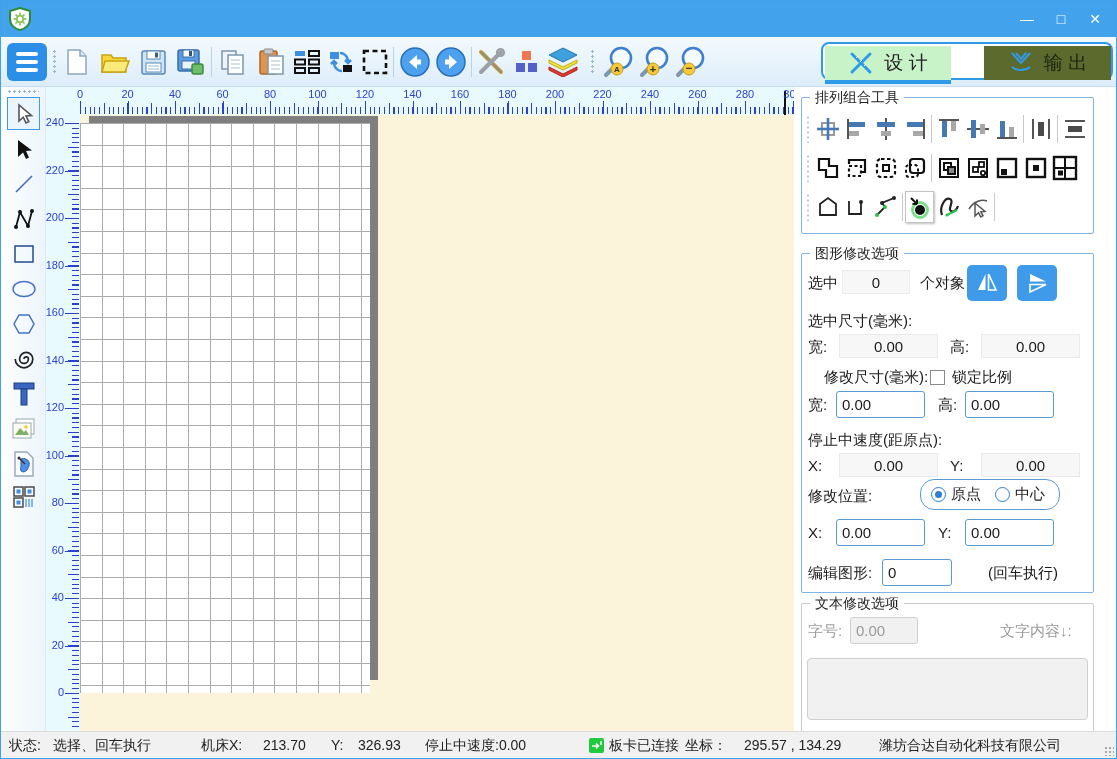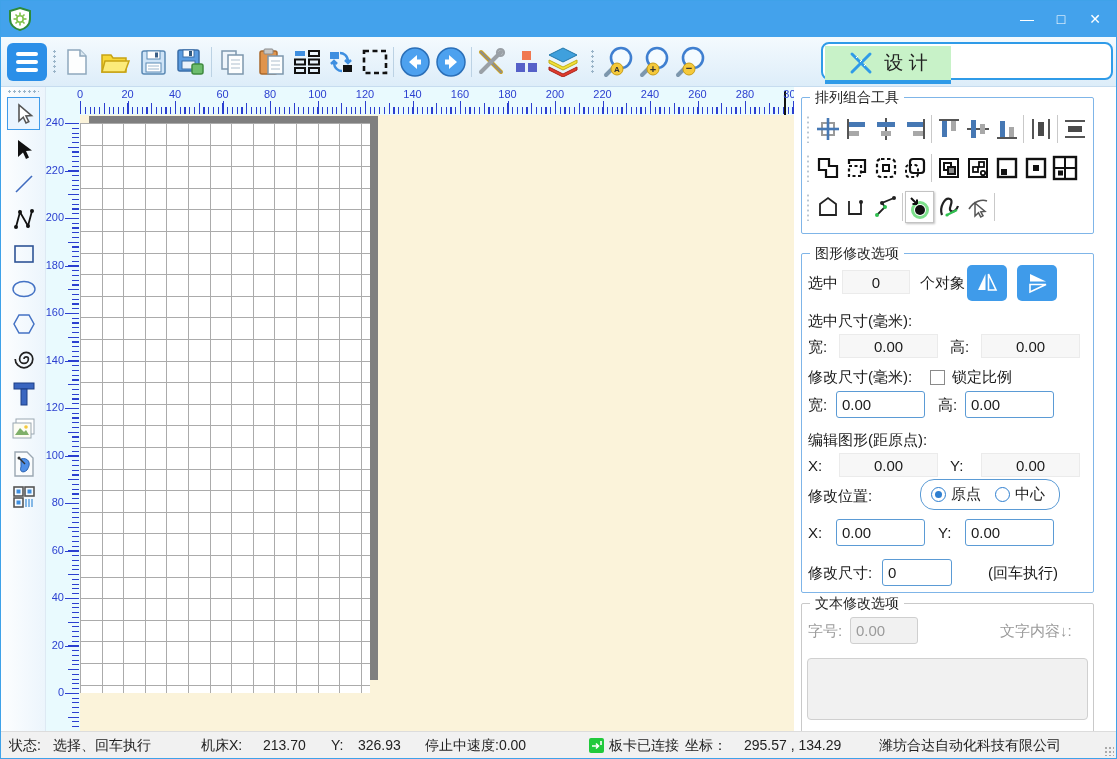--- a/index.html
+++ b/index.html
@@ -287,20 +287,30 @@
               <line x1="22" y1="4" x2="4" y2="22"></line>
             </g>
             <g stroke="#fff" stroke-width="1">
               <line x1="8" y1="8" x2="10" y2="6"></line>
               <line x1="12" y1="12" x2="14" y2="10"></line>
               <line x1="16" y1="16" x2="18" y2="14"></line>
             </g>
           </svg>
         <span>设 计</span>
         <div class="underline"></div>
+      </div>
+      <div id="tab-output">
+        <svg width="26" height="24" viewBox="0 0 26 24">
+            <g stroke="#2f9be8" stroke-width="2" fill="none">
+              <path d="M4 2 L13 12 L22 2"></path>
+              <path d="M8 2 L13 8 L18 2"></path>
+              <path d="M4 16 C9 20 17 20 22 16"></path>
+            </g>
+          </svg>
+        <span>输 出</span>
       </div>
     </div>
   </div>
 
   <div id="leftstrip" class="abs">
     <div class="grip-h"></div>
     <div class="ltool active" style="top:10px">
       <svg width="22" height="22" viewBox="0 0 22 22">
           <path d="M6 2 L6 18 L10.3 14.2 L13 20 L15.8 18.6 L13 13 L18.5 12.6 Z" fill="#fff" stroke="#555" stroke-width="1.6"></path>
         </svg>
@@ -661,29 +671,29 @@
             <polygon points="13.5,3 21,19 13.5,19" fill="none" stroke="#fff" stroke-width="1.6"></polygon>
           </svg>
       </div>
 
       <span class="lbl" style="left:6px;top:58px">选中尺寸(毫米):</span>
       <span class="lbl" style="left:6px;top:84px">宽:</span>
       <div class="roField" style="left:37px;top:80px;width:99px;height:24px">0.00</div>
       <span class="lbl" style="left:148px;top:84px">高:</span>
       <div class="roField" style="left:179px;top:80px;width:99px;height:24px">0.00</div>
 
-      <span class="lbl" style="left:6px;top:114px">修改尺寸(毫米):</span>
+      <span class="lbl" style="left:22px;top:114px">修改尺寸(毫米):</span>
       <div class="chk" style="left:128px;top:116px"></div>
       <span class="lbl" style="left:150px;top:114px">锁定比例</span>
       <span class="lbl" style="left:6px;top:142px">宽:</span>
       <input class="edit" style="left: 34px; top: 137px; width: 89px; height: 27px;" value="0.00">
       <span class="lbl" style="left:136px;top:142px">高:</span>
       <input class="edit" style="left: 163px; top: 137px; width: 89px; height: 27px;" value="0.00">
 
-      <span class="lbl" style="left:6px;top:177px">编辑图形(距原点):</span>
+      <span class="lbl" style="left:6px;top:177px">停止中速度(距原点):</span>
       <span class="lbl" style="left:6px;top:203px">X:</span>
       <div class="roField" style="left:37px;top:199px;width:99px;height:24px">0.00</div>
       <span class="lbl" style="left:148px;top:203px">Y:</span>
       <div class="roField" style="left:179px;top:199px;width:99px;height:24px">0.00</div>
 
       <span class="lbl" style="left:6px;top:233px">修改位置:</span>
       <div id="radio-box">
         <div class="radio">
             <span class="rdot sel"></span>
             <span>原点</span>
@@ -691,21 +701,21 @@
         <div class="radio">
             <span class="rdot"></span>
             <span>中心</span>
           </div>
       </div>
       <span class="lbl" style="left:6px;top:270px">X:</span>
       <input class="edit" style="left: 34px; top: 265px; width: 89px; height: 27px;" value="0.00">
       <span class="lbl" style="left:136px;top:270px">Y:</span>
       <input class="edit" style="left: 163px; top: 265px; width: 89px; height: 27px;" value="0.00">
 
-      <span class="lbl" style="left:6px;top:310px">修改尺寸:</span>
+      <span class="lbl" style="left:6px;top:310px">编辑图形:</span>
       <input class="edit" style="left: 80px; top: 305px; width: 70px; height: 27px;" value="0">
       <span class="lbl" style="left:186px;top:310px">(回车执行)</span>
     </div>
 
     <div class="groupbox" style="top:516px;height:152px;border-color:#c9c9c9">
       <span class="gb-title">文本修改选项</span>
       <span class="lbl dim" style="left:6px;top:18px">字号:</span>
       <input class="edit" disabled="" style="left: 48px; top: 13px; width: 68px; height: 27px;" value="0.00">
       <span class="lbl dim" style="left:198px;top:18px">文字内容↓:</span>
       <textarea id="text-area" disabled="" style=""></textarea>

